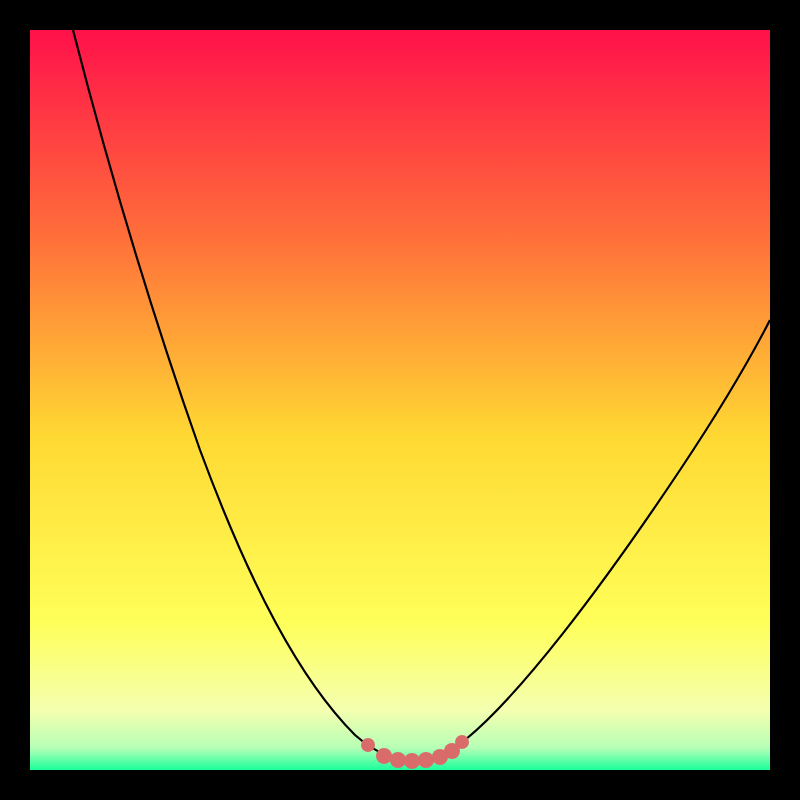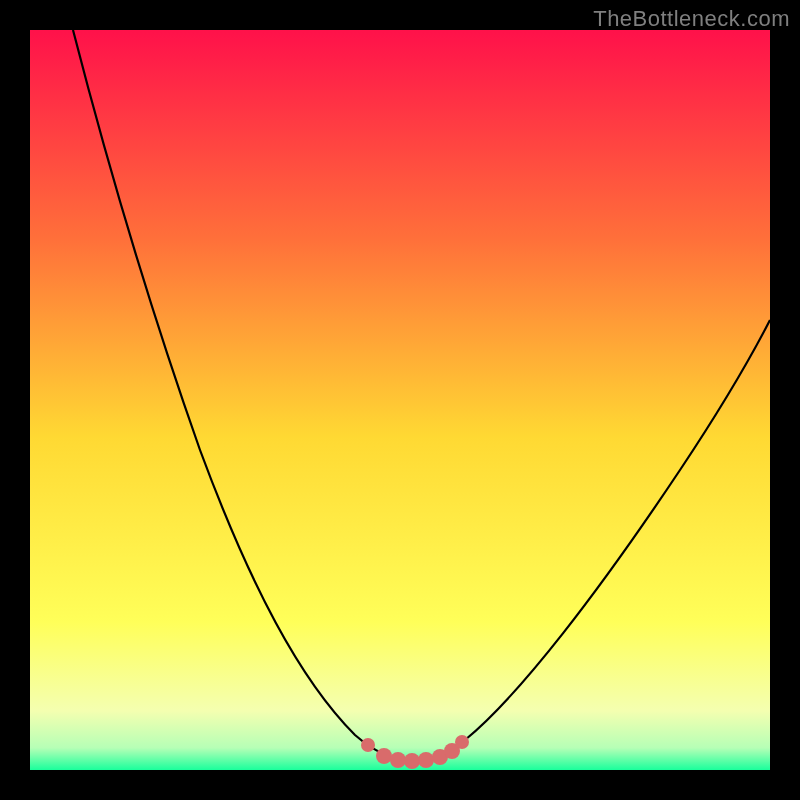--- a/index.html
+++ b/index.html
@@ -66,14 +66,13 @@
       <circle cx="384" cy="756" r="8"></circle>
       <circle cx="398" cy="760" r="8"></circle>
       <circle cx="412" cy="761" r="8"></circle>
       <circle cx="426" cy="760" r="8"></circle>
       <circle cx="440" cy="757" r="8"></circle>
       <circle cx="452" cy="751" r="8"></circle>
       <circle cx="462" cy="742" r="7"></circle>
     </g>
   </svg>
 
-  <div class="watermark">TheBottleneck.com</div>
 </div>
 
 </body></html>

